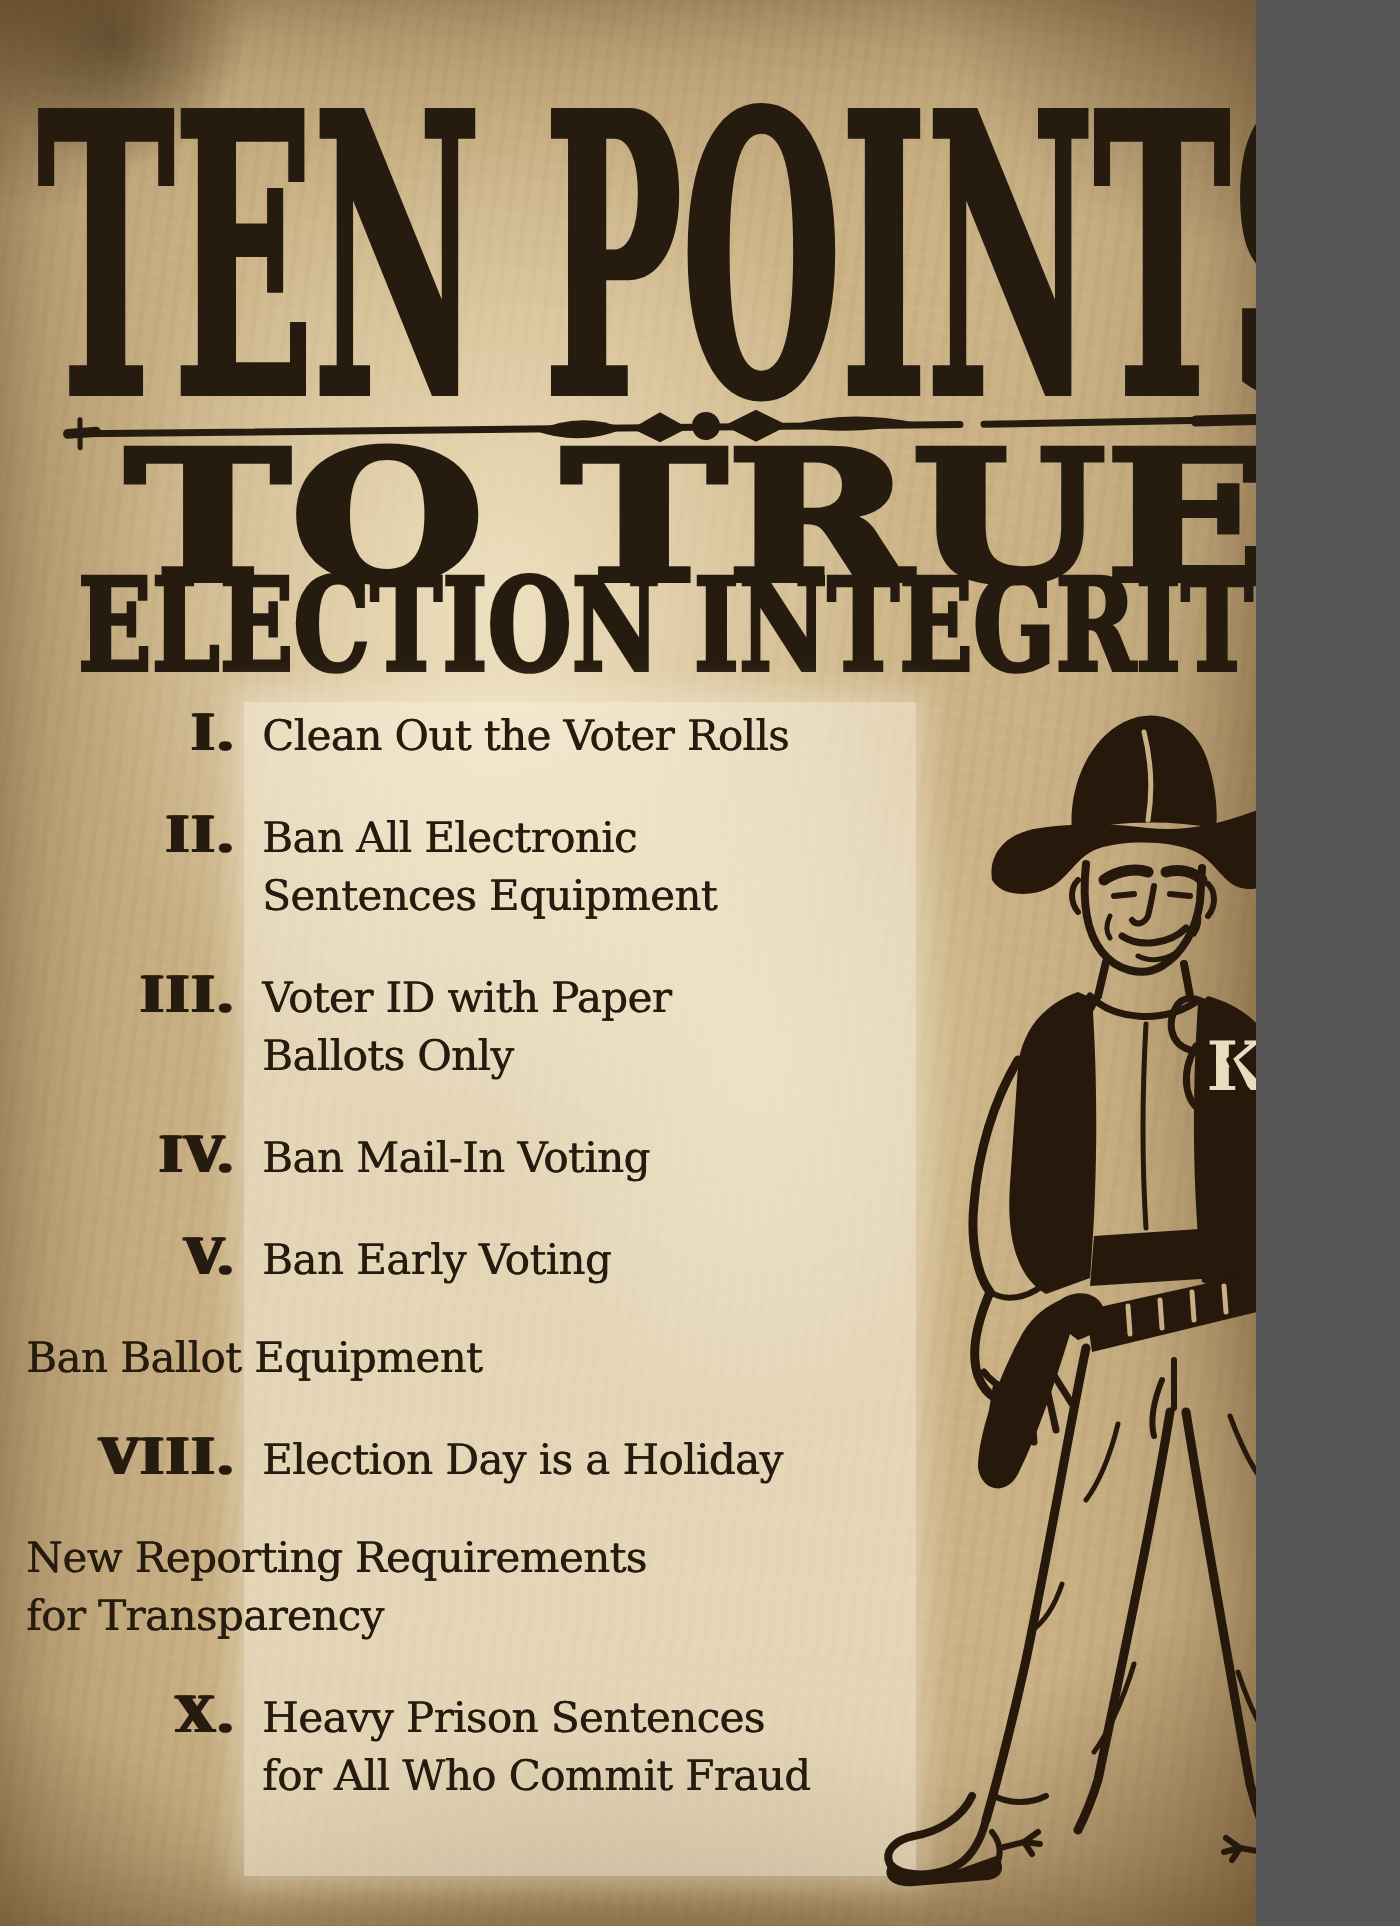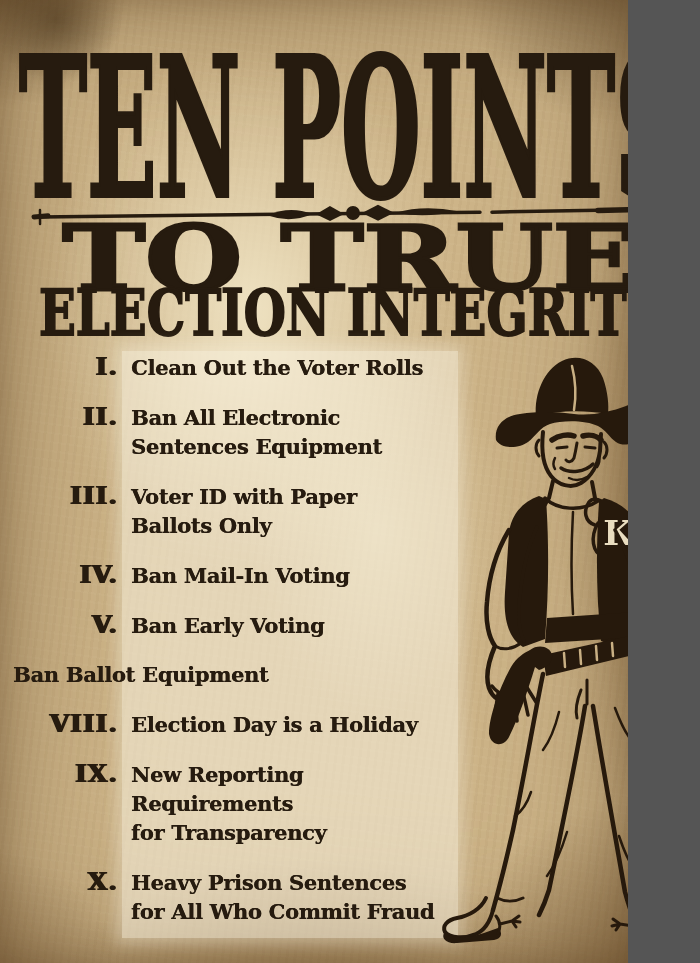--- a/index.html
+++ b/index.html
@@ -37,21 +37,21 @@
     box-shadow:0 0 14px 6px rgba(252,246,229,0.35);
   }
   .points{position:absolute;left:0;top:352px;width:470px;}
   .row{display:flex;align-items:baseline;margin-bottom:20px;}
   .num{
     flex:none;width:118px;text-align:right;
     font-weight:bold;font-size:25px;line-height:29px;letter-spacing:1px;
     text-shadow:0.9px 0 0 var(--ink,#261b0f), -0.9px 0 0 var(--ink,#261b0f);
   }
   .txt{
-    margin-left:13px;font-weight:bold;font-size:21px;line-height:29px;
+    margin-left:13px;font-weight:normal;font-size:21px;line-height:29px;
     letter-spacing:-0.3px;white-space:pre-line;
     text-shadow:0.3px 0 0 var(--ink,#261b0f);
   }
   .cowboy{position:absolute;left:440px;top:350px;width:260px;height:613px;}
 </style>
 </head>
 <body>
 
 <div class="poster">
 
@@ -102,21 +102,20 @@
       <span class="txt">Ban Early Voting</span>
     </div>
     <div class="row">
       <span class="txt">Ban Ballot Equipment</span>
     </div>
     <div class="row">
       <span class="num">VIII.</span>
       <span class="txt">Election Day is a Holiday</span>
     </div>
     <div class="row">
-      <span class="num">IX.</span>
       <span class="txt">New Reporting Requirements
 for Transparency</span>
     </div>
     <div class="row">
       <span class="num">X.</span>
       <span class="txt">Heavy Prison Sentences
 for All Who Commit Fraud</span>
     </div>
   </div>
 

